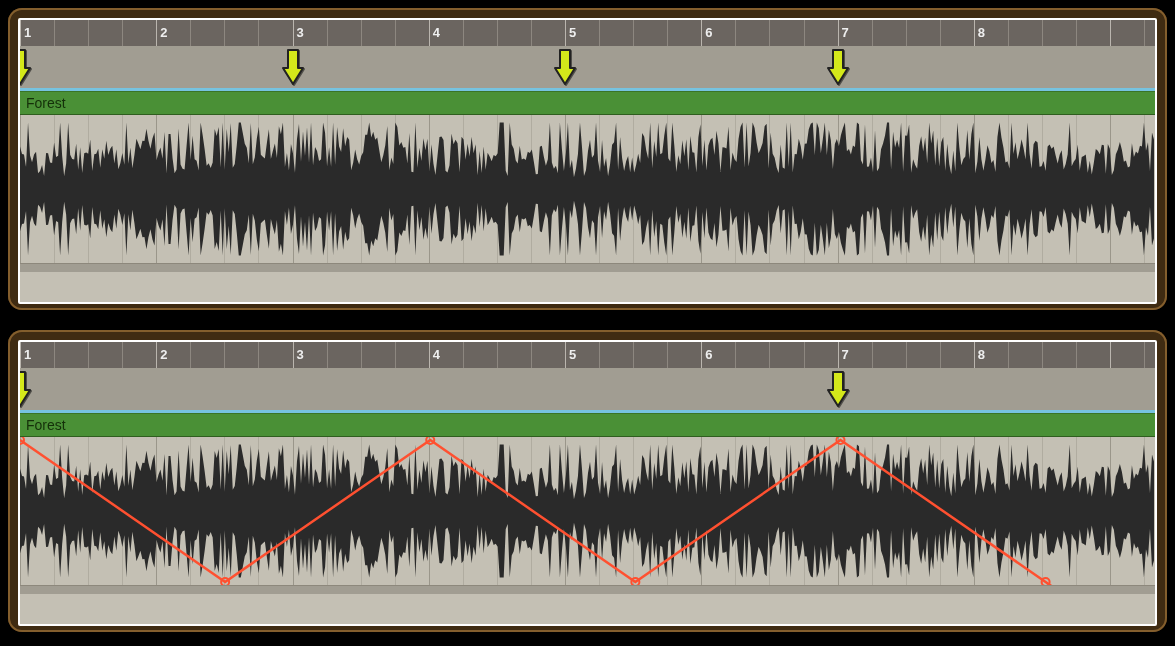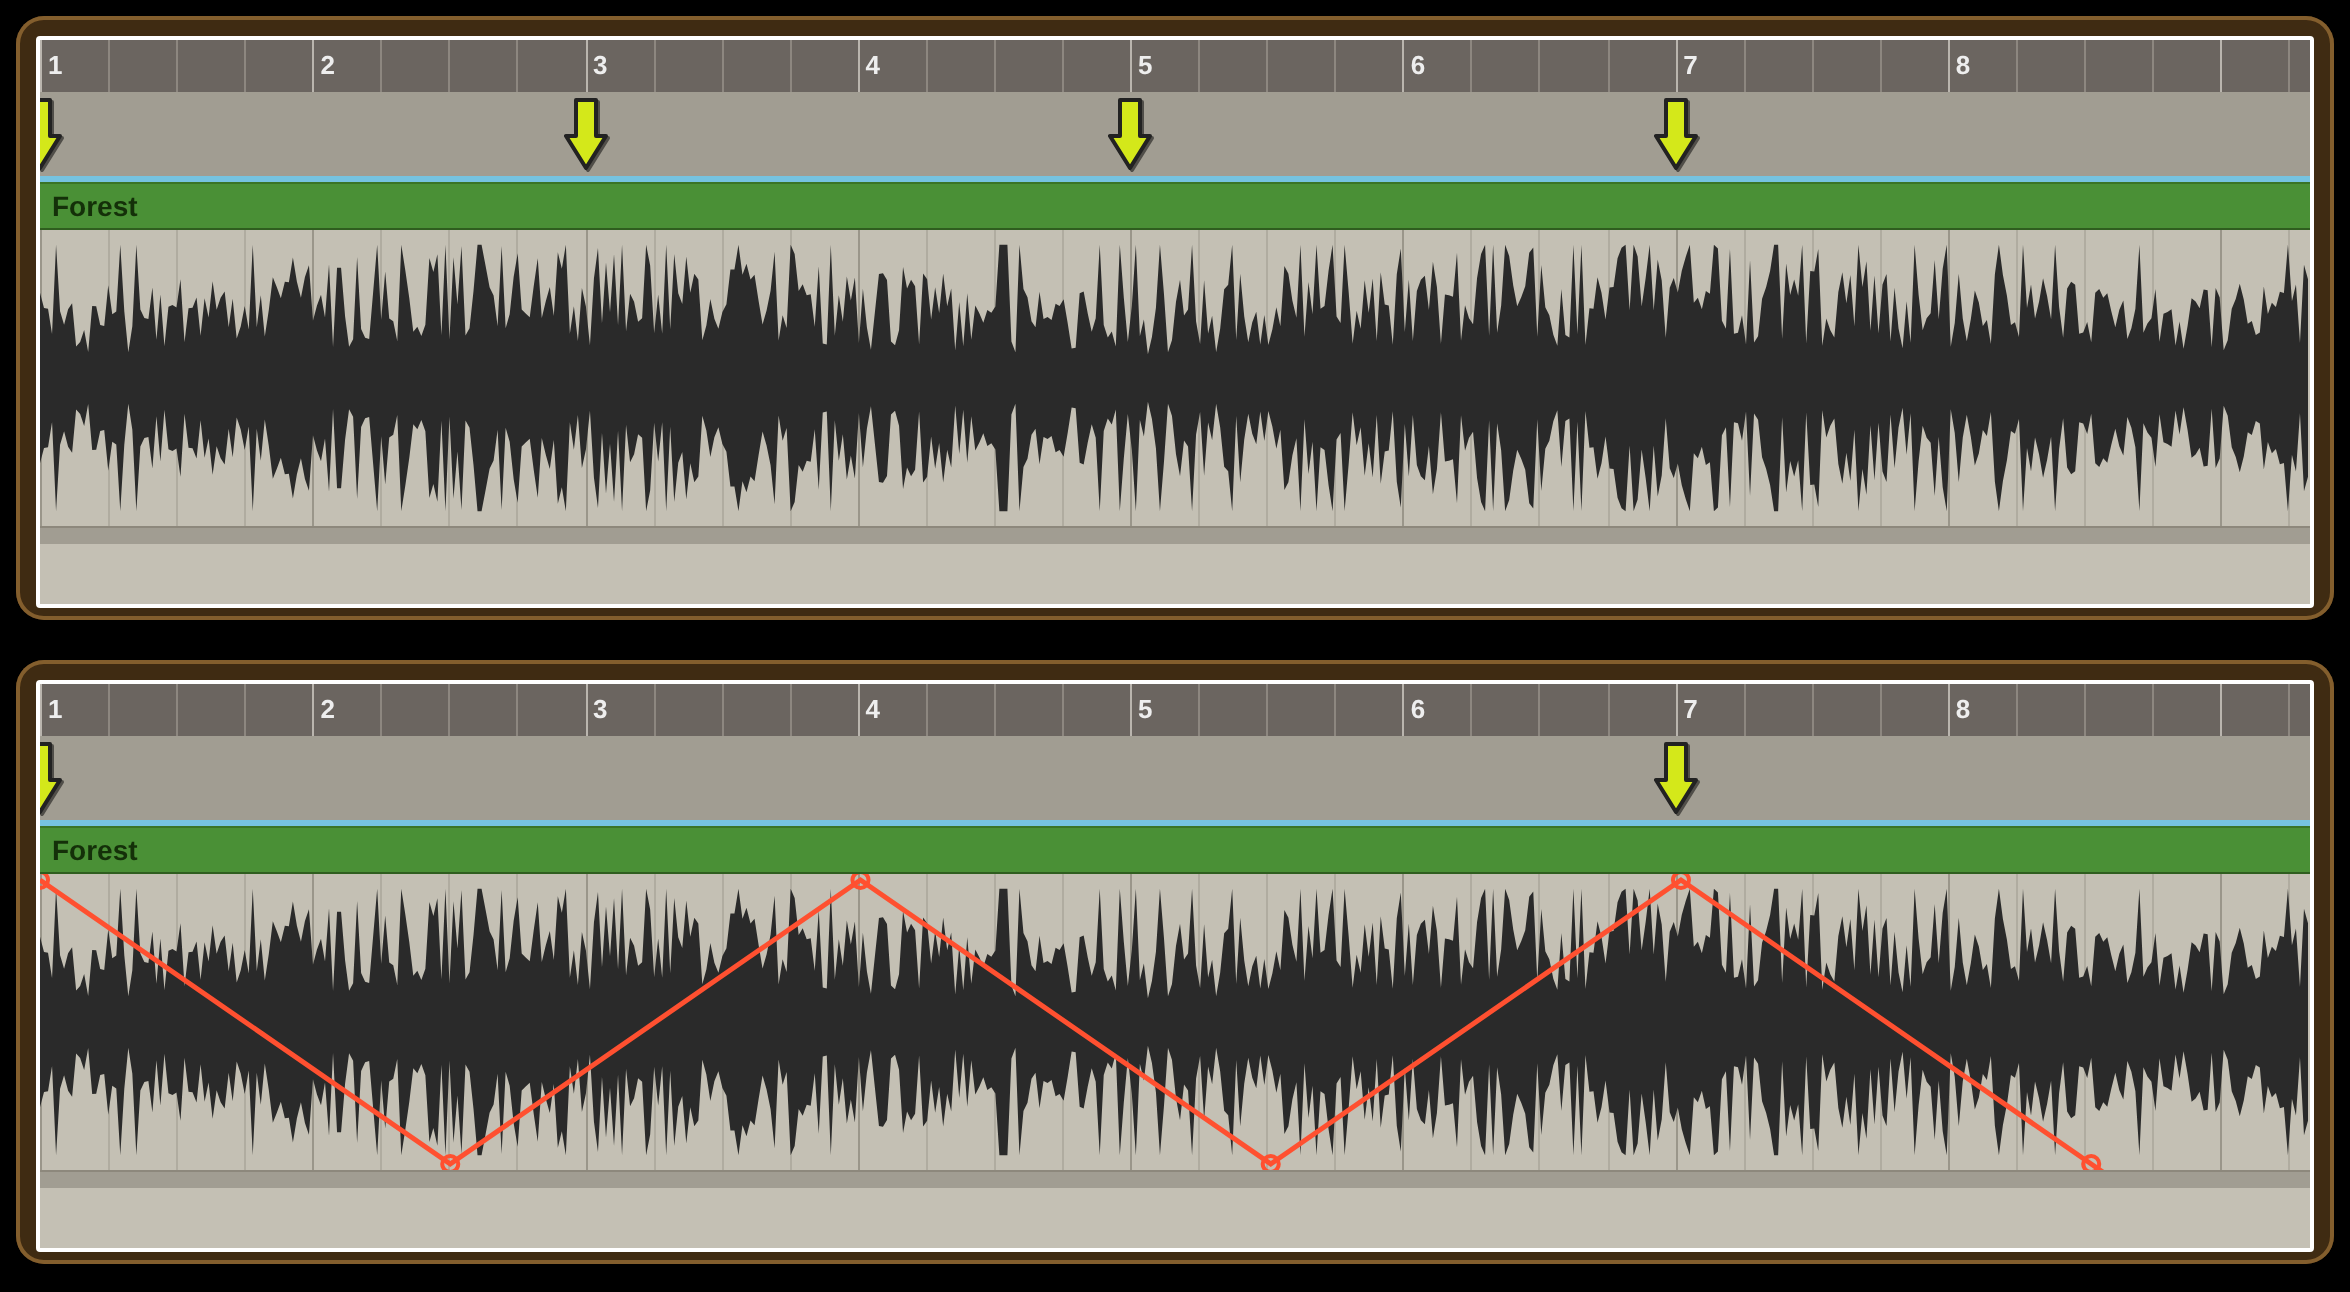--- a/index.html
+++ b/index.html
@@ -54,21 +54,21 @@
     padding-left:4px;
     color:#eee;
   }
   .sub-ruler{
     position:relative;height:42px;background:var(--below-ruler);
   }
   .blue-line{height:3px;background:var(--blue-line);}
   .clip-header{
     height:22px;background:var(--track-header);
     color:var(--track-header-text);
-    font-size:14px;font-weight:700;
+    font-size:14px;font-weight:400;
     padding-left:6px;line-height:22px;
     border-top:1px solid #3a7426;
     border-bottom:1px solid #2f5e1f;
   }
   .wave-area{
     position:relative;
     height:148px;
     background:var(--lane);
   }
   .grid-lines{position:absolute;inset:0;}

